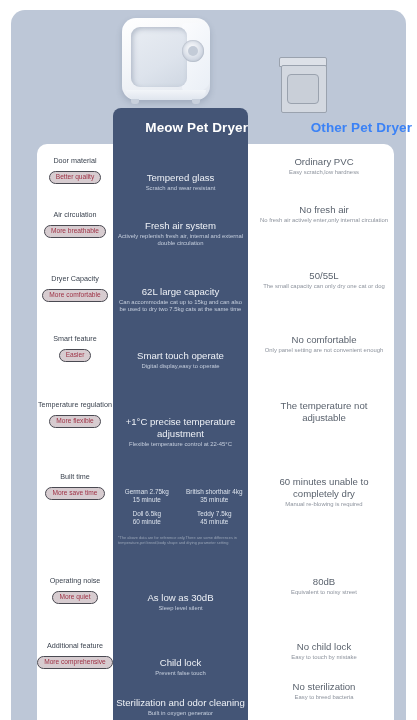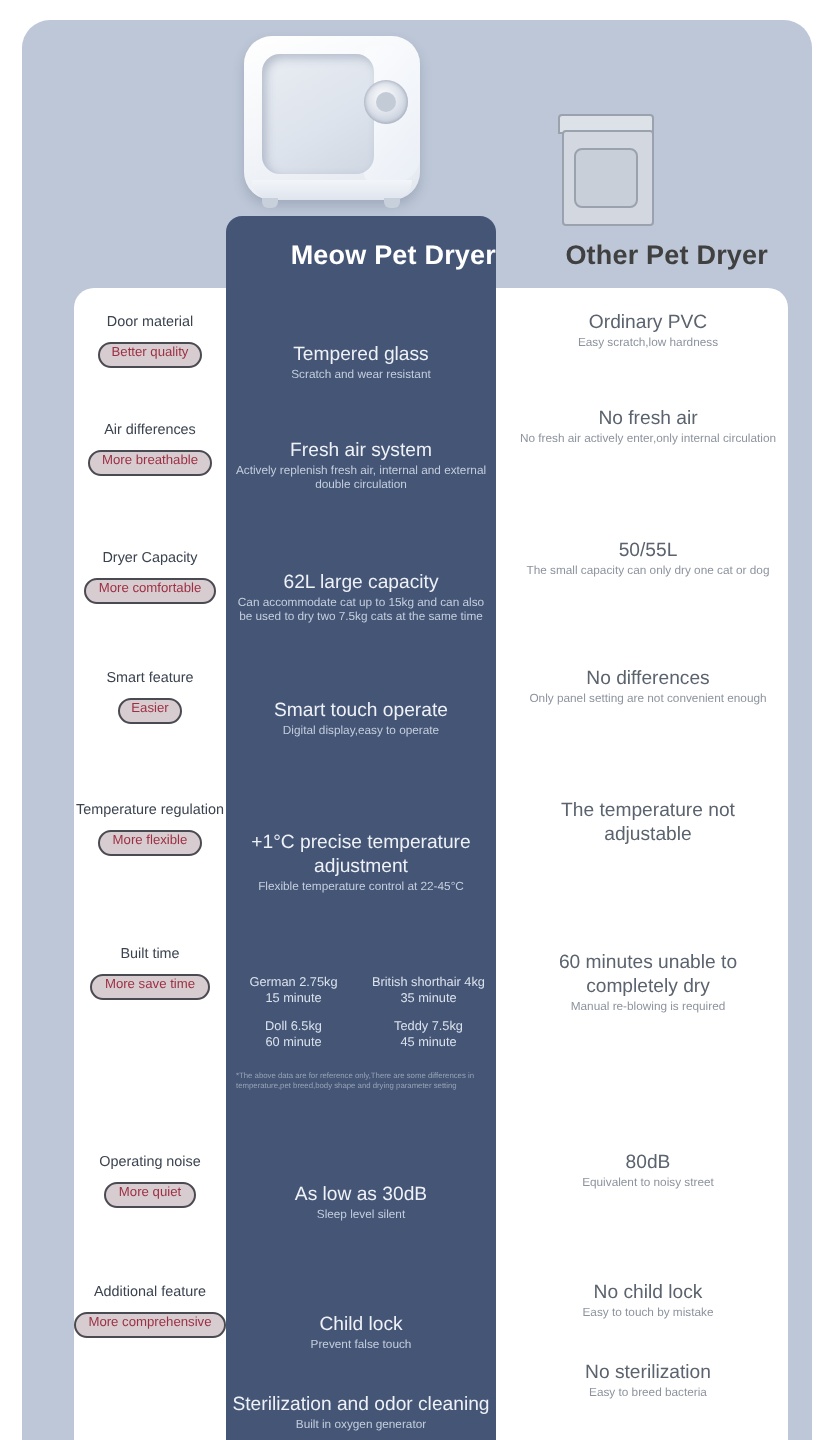--- a/index.html
+++ b/index.html
@@ -168,23 +168,23 @@
     text-align: right;
     letter-spacing: .1px;
     z-index: 6;
   }
   #title-meow {
     left: 113px;
     width: 135px;
     color: #ffffff;
   }
   #title-other {
-    left: 236px;
+    left: 264px;
     width: 148px;
-    color: #404040;
+    color: #3b82f6;
   }
 
   
   .row {
     position: absolute;
     left: 0;
     width: 417px;
     z-index: 5;
   }
   .cell-label {
@@ -311,21 +311,21 @@
       <div class="sub">Scratch and wear resistant</div>
     </div>
     <div class="cell-other">
       <div class="big">Ordinary PVC</div>
       <div class="sub">Easy scratch,low hardness</div>
     </div>
   </div>
 
   <div class="row" style="top:204px">
     <div class="cell-label" style="top:6px">
-      <div class="label-text">Air differences</div>
+      <div class="label-text">Air circulation</div>
       <div class="badge">More breathable</div>
     </div>
     <div class="cell-meow">
       <div class="big">Fresh air system</div>
       <div class="sub">Actively replenish fresh air, internal and external double circulation</div>
     </div>
     <div class="cell-other">
       <div class="big">No fresh air</div>
       <div class="sub">No fresh air actively enter,only internal circulation</div>
     </div>
@@ -349,21 +349,21 @@
   <div class="row" style="top:334px">
     <div class="cell-label">
       <div class="label-text">Smart feature</div>
       <div class="badge">Easier</div>
     </div>
     <div class="cell-meow">
       <div class="big">Smart touch operate</div>
       <div class="sub">Digital display,easy to operate</div>
     </div>
     <div class="cell-other">
-      <div class="big">No differences</div>
+      <div class="big">No comfortable</div>
       <div class="sub">Only panel setting are not convenient enough</div>
     </div>
   </div>
 
   <div class="row" style="top:400px">
     <div class="cell-label" style="left:33px;width:84px">
       <div class="label-text">Temperature regulation</div>
       <div class="badge">More flexible</div>
     </div>
     <div class="cell-meow">

